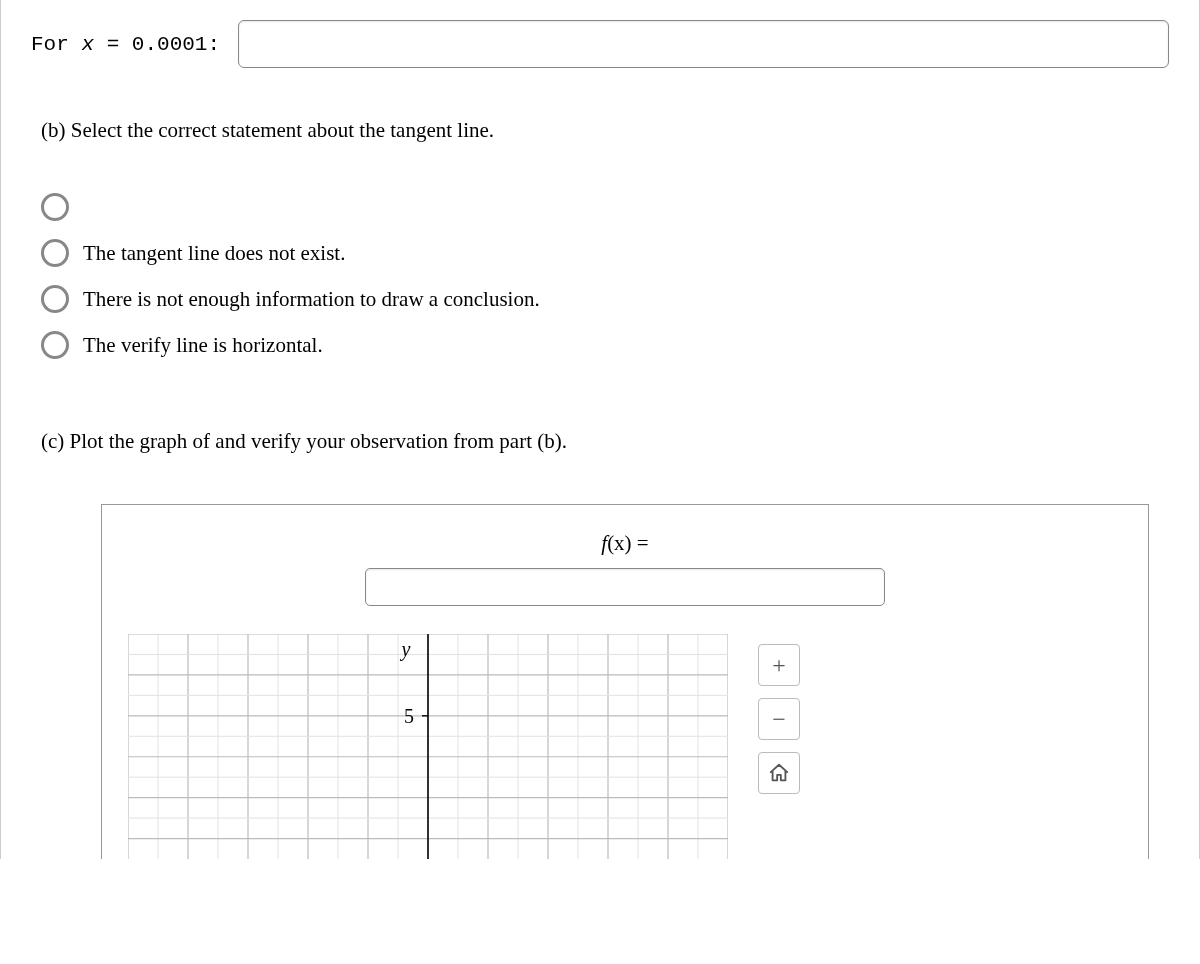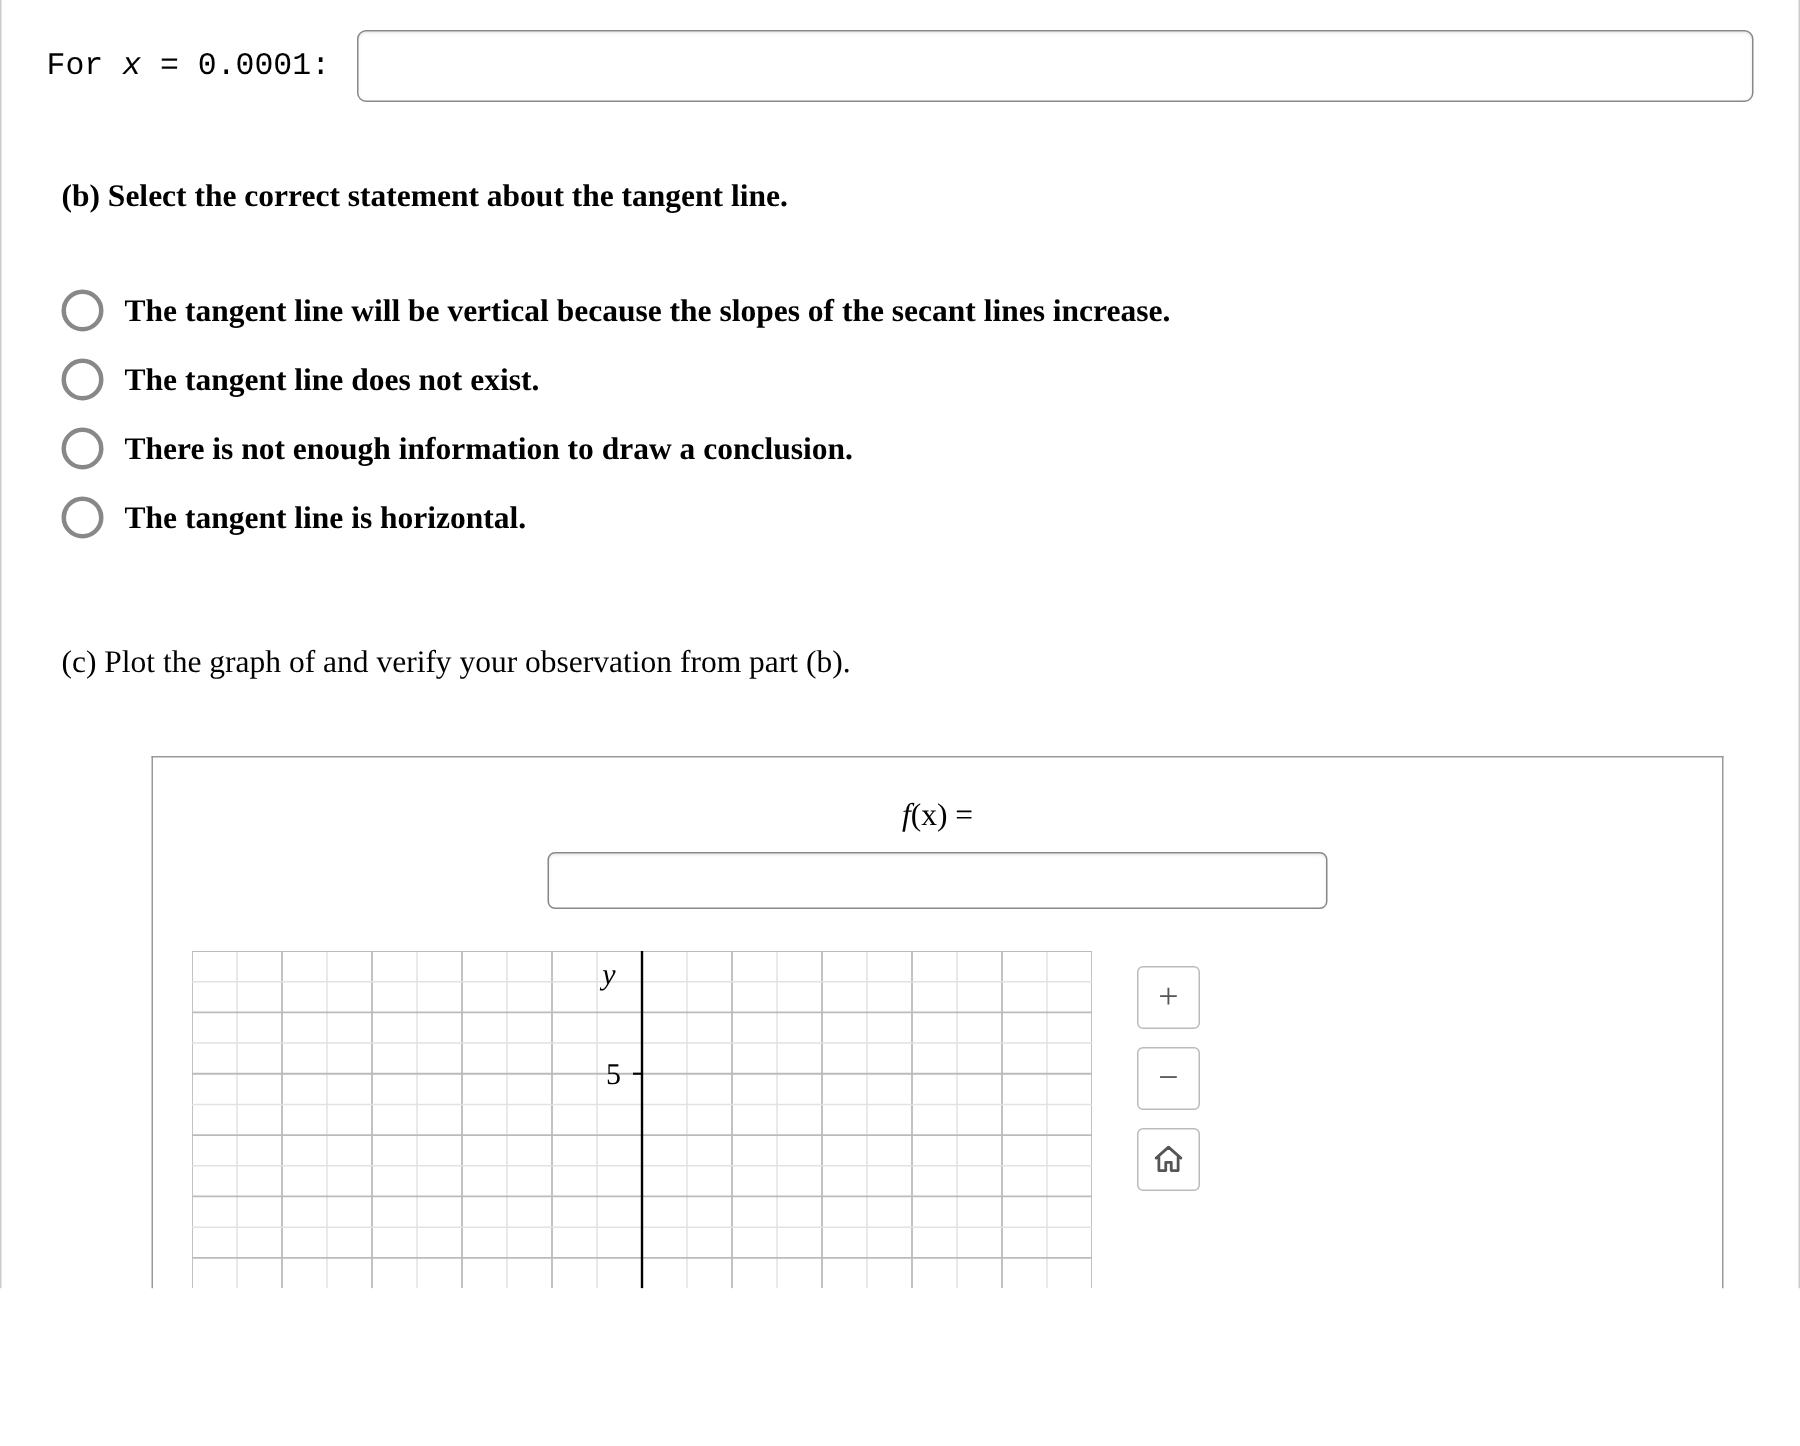--- a/index.html
+++ b/index.html
@@ -31,21 +31,20 @@
     flex: 1;
     height: 48px;
     border: 1px solid #888;
     border-radius: 6px;
     padding: 0 12px;
     font-size: 20px;
     box-shadow: inset 0 1px 2px rgba(0,0,0,0.1);
   }
   .section {
     padding: 20px 30px 40px 40px;
-    font-weight: bold;
   }
   .question-text {
     margin-bottom: 50px;
   }
   .radio-group {
     display: flex;
     flex-direction: column;
     gap: 18px;
   }
   .radio-option {
@@ -129,33 +128,32 @@
       <span>For </span><span class="italic-x">x</span><span> = 0.0001:</span>
     </div>
     <input type="text" class="text-input-large" style="">
   </div>
 
   <div class="section">
     <div class="question-text">(b) Select the correct statement about the tangent line.</div>
     <div class="radio-group">
       <label class="radio-option">
         <span class="radio-circle"></span>
-        <span>The tangent line will be vertical because the slopes of the secant lines increase.</span>
       </label>
       <label class="radio-option">
         <span class="radio-circle"></span>
         <span>The tangent line does not exist.</span>
       </label>
       <label class="radio-option">
         <span class="radio-circle"></span>
         <span>There is not enough information to draw a conclusion.</span>
       </label>
       <label class="radio-option">
         <span class="radio-circle"></span>
-        <span>The tangent line is horizontal.</span>
+        <span>The verify line is horizontal.</span>
       </label>
     </div>
   </div>
 
   <div class="section-c">
     <div class="question-text">(c) Plot the graph of and verify your observation from part (b).</div>
 
     <div class="graph-panel">
       <div class="fx-row">
         <span class="fx-label">

